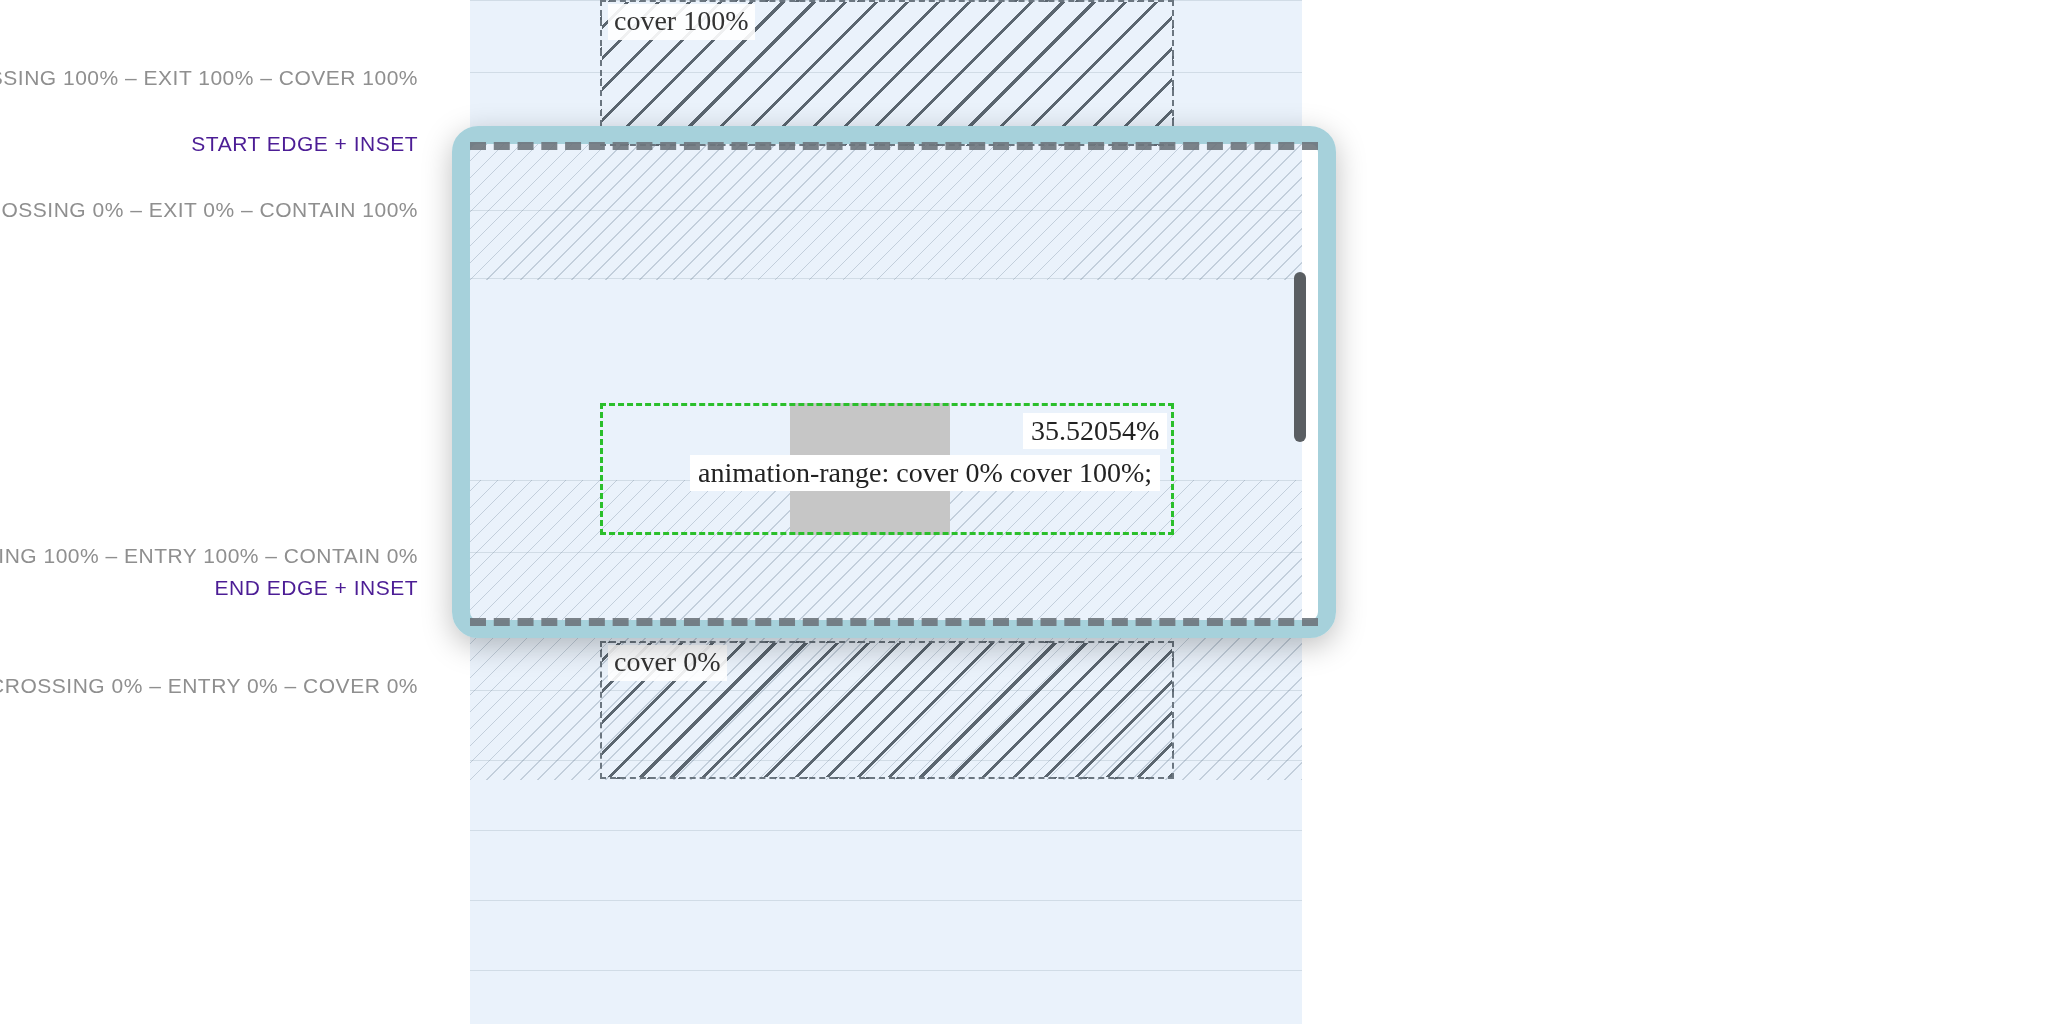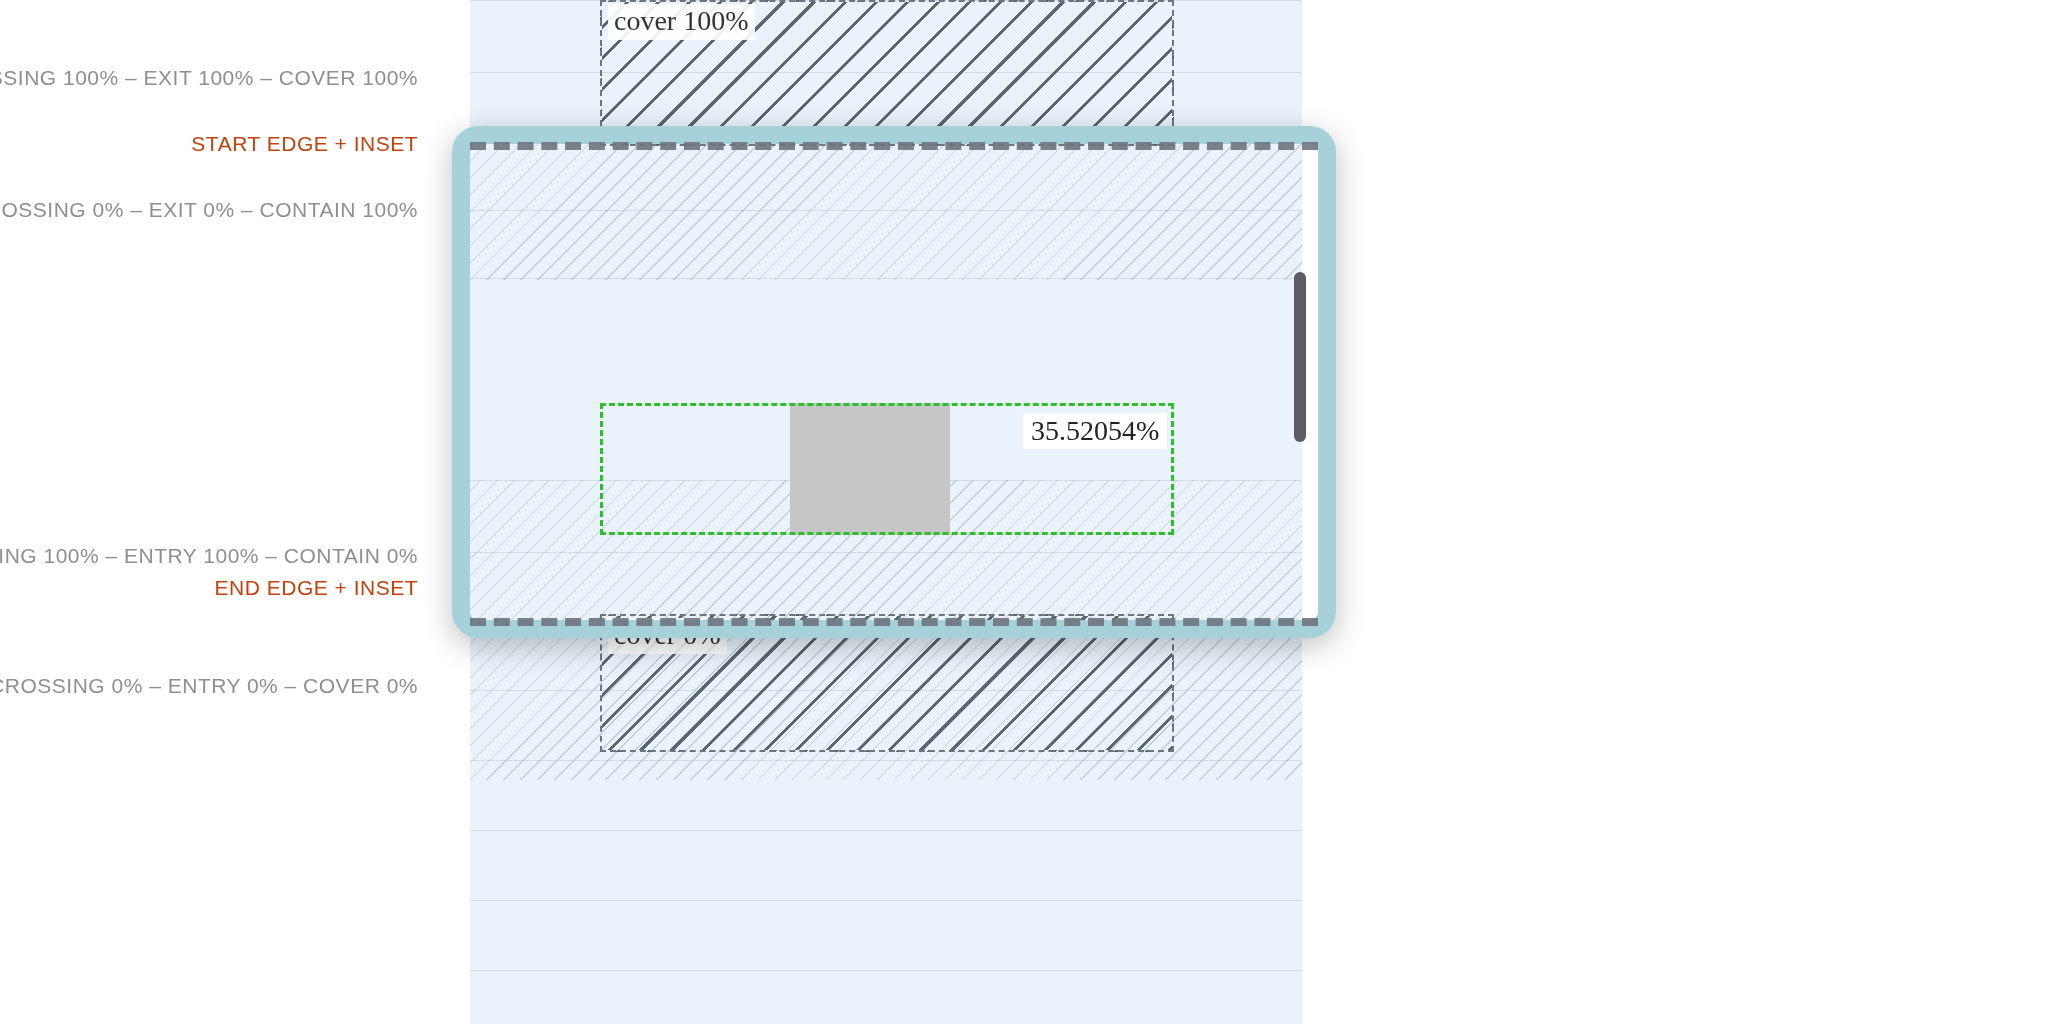--- a/index.html
+++ b/index.html
@@ -83,21 +83,21 @@
     .left-label {
       position: absolute;
       right: 1620px; 
       font-family: -apple-system, Helvetica, Arial, sans-serif;
       font-size: 21px;
       letter-spacing: 0.5px;
       white-space: nowrap;
       text-align: right;
     }
     .left-label.grey { color: #8f8f8f; }
-    .left-label.black { color: #c2410c; }
+    .left-label.black { color: #4c1d95; }
     
     .subject {
       position: absolute;
       border: 3px dashed #2bbf2b;
       background: transparent;
       z-index: 5;
     }
     .subject-fill {
       position: absolute;
       background: #c6c6c6;
@@ -156,34 +156,35 @@
       <div class="grid-line" style="left: 470px; width: 832px; top: 970px;"></div>
     </div>
 
   <div class="thin-band hatch-thin" id="thinTop" style="left: 470px; top: 144px; width: 832px; height: 136px;"></div>
   <div class="thin-band hatch-thin" id="thinBottom" style="left: 470px; top: 480px; width: 832px; height: 300px;"></div>
 
   <div class="hatch-zone hatch-thick" id="zoneUpper" style="left: 600px; top: 0px; width: 574px; height: 146px;">
     <span class="zone-label">cover 100%</span>
   </div>
 
-  <div class="hatch-zone hatch-thick" id="zoneLower" style="left: 600px; top: 614px; width: 574px; height: 138px;">
+  <div class="hatch-zone hatch-thick" id="zoneLower" style="left: 600px; top: 641px; width: 574px; height: 138px;">
     <span class="zone-label">cover 0%</span>
   </div>
 
   <div class="subject-fill" id="subjectFill" style="left: 790px; top: 403px; width: 160px; height: 132px;"></div>
 
   <div class="subject" id="subjectBox" style="left: 600px; top: 403px; width: 574px; height: 132px;"></div>
 
   <div class="scrollport" id="scrollport" style="left: 452px; top: 126px; width: 884px; height: 512px;"></div>
 
   <div class="scrollport-inset-line" id="insetTop" style="left: 470px; top: 142px; width: 848px;"></div>
   <div class="scrollport-inset-line" id="insetBottom" style="left: 470px; top: 618px; width: 848px;"></div>
 
   <div class="subject-text" id="progressText" style="left: 1023px; top: 413px;">35.52054%</div>
+  <div class="subject-text" id="cssText" style="left: 690px; top: 455px;">animation-range: cover 0% cover 100%;</div>
 
   <div class="scrollbar-thumb" id="sbThumb" style="left: 1294px; top: 272px; height: 170px;"></div>
 
   <div class="left-label grey" id="lbl-exit-top" style="left: auto; right: 1630px; top: 66px;">EXIT-CROSSING 100% – EXIT 100% – COVER 100%</div>
   <div class="left-label black" id="lbl-start-inset" style="left: auto; right: 1630px; top: 132px;">START EDGE + INSET</div>
   <div class="left-label grey" id="lbl-exit-zero" style="left: auto; right: 1630px; top: 198px;">EXIT-CROSSING 0% – EXIT 0% – CONTAIN 100%</div>
   <div class="left-label grey" id="lbl-entry-hundred" style="left: auto; right: 1630px; top: 544px;">ENTRY-CROSSING 100% – ENTRY 100% – CONTAIN 0%</div>
   <div class="left-label black" id="lbl-end-inset" style="left: auto; right: 1630px; top: 576px;">END EDGE + INSET</div>
   <div class="left-label grey" id="lbl-entry-zero" style="left: auto; right: 1630px; top: 674px;">ENTRY-CROSSING 0% – ENTRY 0% – COVER 0%</div>
 

